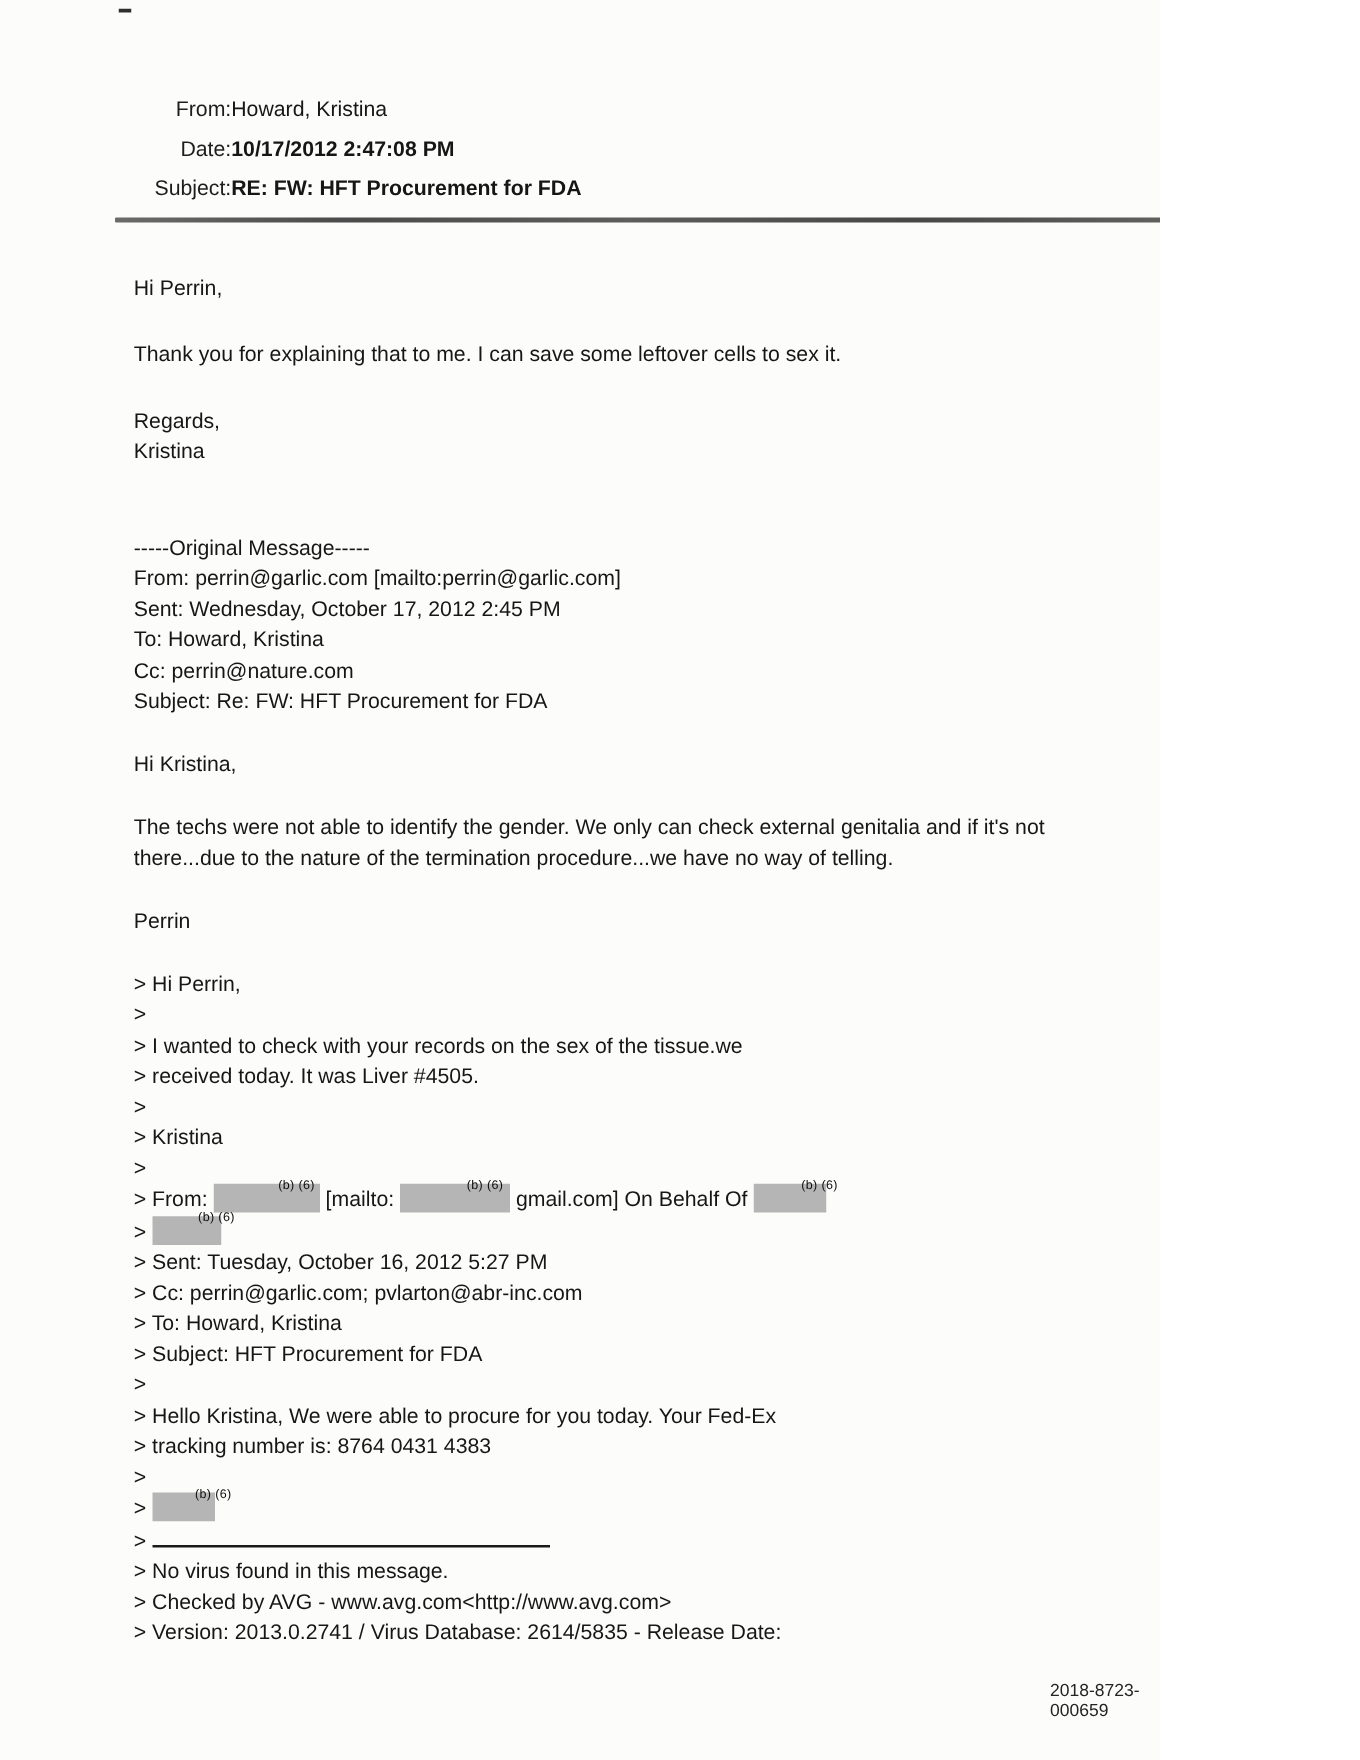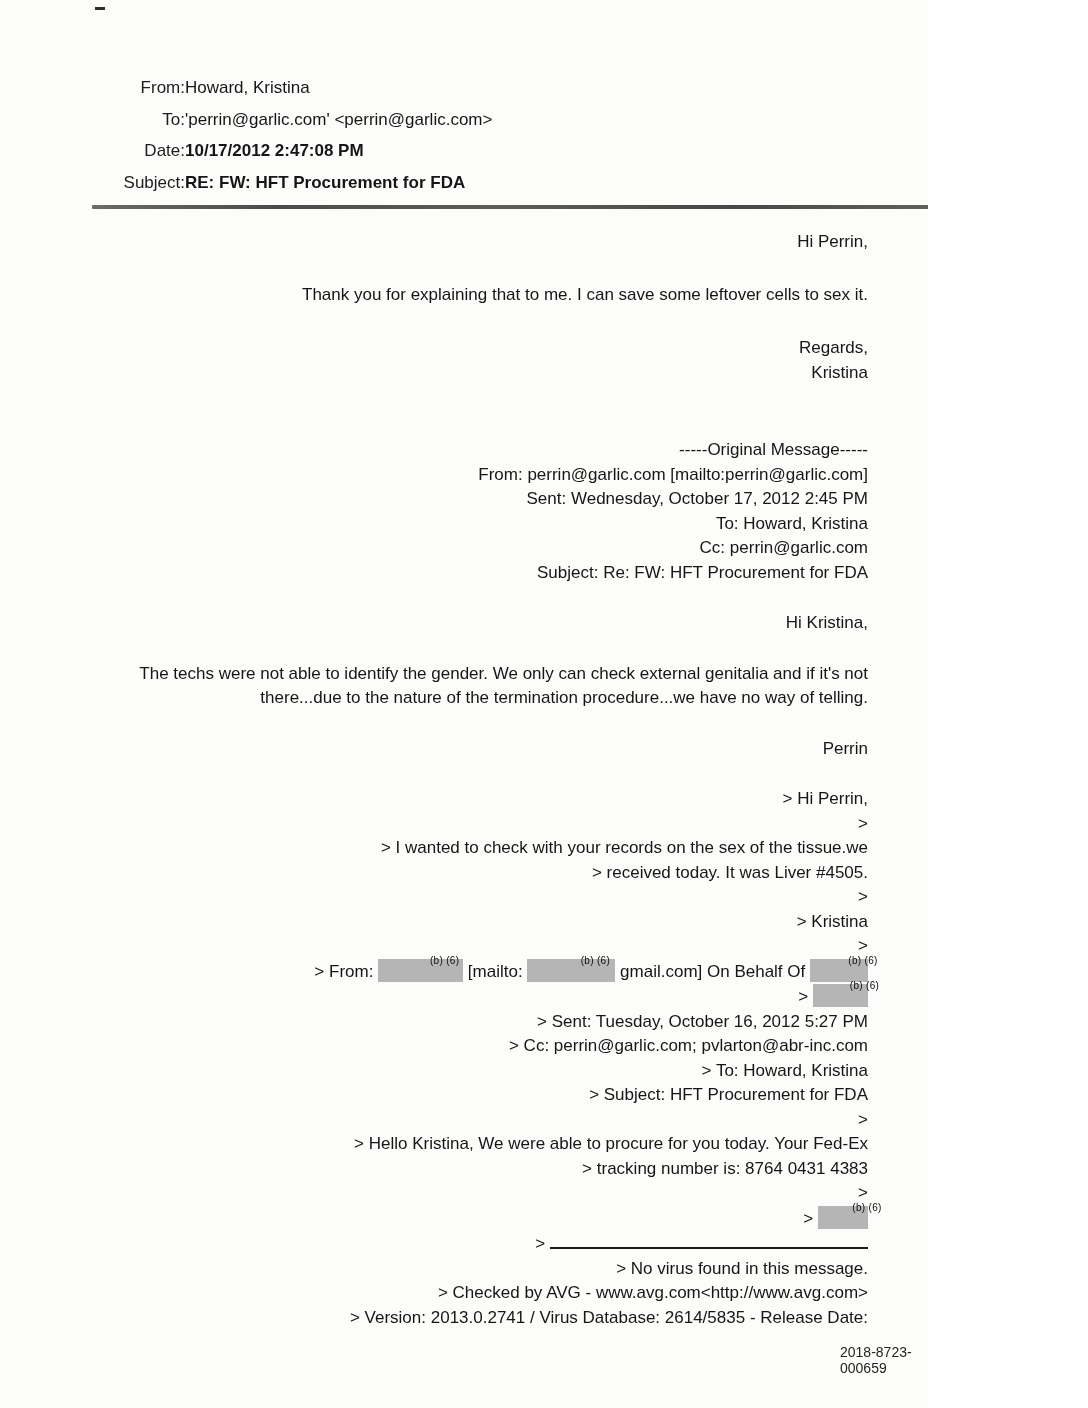--- a/index.html
+++ b/index.html
@@ -24,21 +24,21 @@
   .hlabel { flex: 0 0 185px; width: 185px; text-align: right; color: #1d1d1d; }
   .hval { }
   .bold { font-weight: bold; }
   .rule {
     margin: 7px 0 0 92px;
     width: 911px;
     height: 4px;
     background: linear-gradient(90deg, #6b6b69, #4b4b4b 20%, #5d5d5b 45%, #474747 70%, #696967);
     border-radius: 1px;
   }
-  .bodytext { margin: 21px 60px 0 107px; line-height: 24.5px; text-align: right; }
+  .bodytext { margin: 41px 60px 0 107px; line-height: 24.5px; }
   .bodytext p { margin: 0; }
   .mt-half { margin-top: 28.5px !important; }
   .mt-sep  { margin-top: 53px !important; }
   .mt-para { margin-top: 26px !important; }
   .qline { min-height: 24.5px; white-space: pre-wrap; }
   .redact {
     display: inline-block;
     background: #b5b5b5;
     height: 23px;
     vertical-align: -5px;
@@ -73,24 +73,20 @@
 <div class="page">
 
   <div class="top-dash"></div>
 
   <div class="header" id="header-fields">
       <div class="hrow">
         <span class="hlabel">From:</span>
         <span class="hval">Howard, Kristina</span>
       </div>
       <div class="hrow">
-        <span class="hlabel">To:</span>
-        <span class="hval">'perrin@garlic.com' &lt;perrin@garlic.com&gt;</span>
-      </div>
-      <div class="hrow">
         <span class="hlabel">Date:</span>
         <span class="hval bold">10/17/2012 2:47:08 PM</span>
       </div>
       <div class="hrow">
         <span class="hlabel">Subject:</span>
         <span class="hval bold">RE: FW: HFT Procurement for FDA</span>
       </div>
     </div>
 
   <div class="rule"></div>
@@ -99,21 +95,21 @@
     <p>Hi Perrin,</p>
     <p class="mt-half">Thank you for explaining that to me. I can save some leftover cells to sex it.</p>
     <p class="mt-half">Regards,</p>
     <p>Kristina</p>
 
     <p class="mt-sep">-----Original Message-----</p>
     <div id="orig-headers">
         <p>From: perrin@garlic.com [mailto:perrin@garlic.com]</p>
         <p>Sent: Wednesday, October 17, 2012 2:45 PM</p>
         <p>To: Howard, Kristina</p>
-        <p>Cc: perrin@garlic.com</p>
+        <p>Cc: perrin@nature.com</p>
         <p>Subject: Re: FW: HFT Procurement for FDA</p>
       </div>
 
     <p class="mt-para">Hi Kristina,</p>
     <p class="mt-para">The techs were not able to identify the gender. We only can check external genitalia and if it's not</p>
     <p>there...due to the nature of the termination procedure...we have no way of telling.</p>
     <p class="mt-para">Perrin</p>
 
     <div id="quoted-block" class="mt-para">
         <div class="qline">&gt; Hi Perrin,</div>

